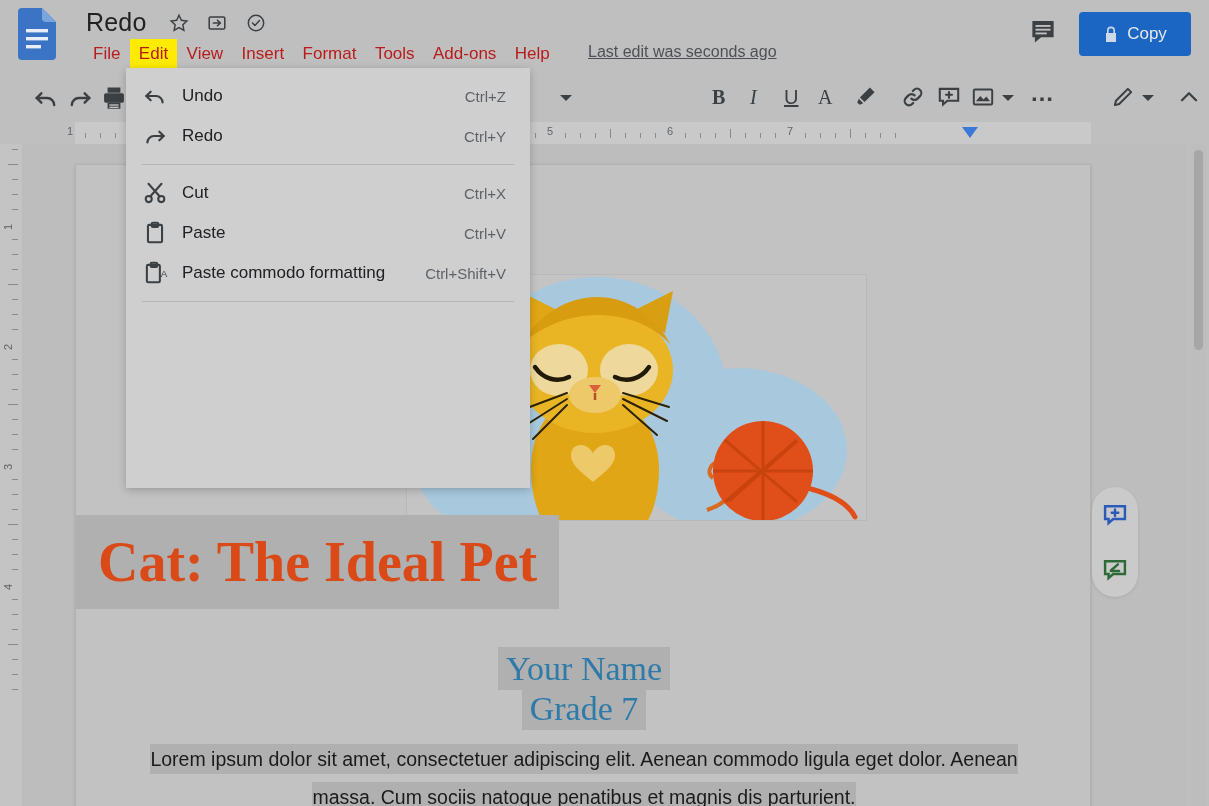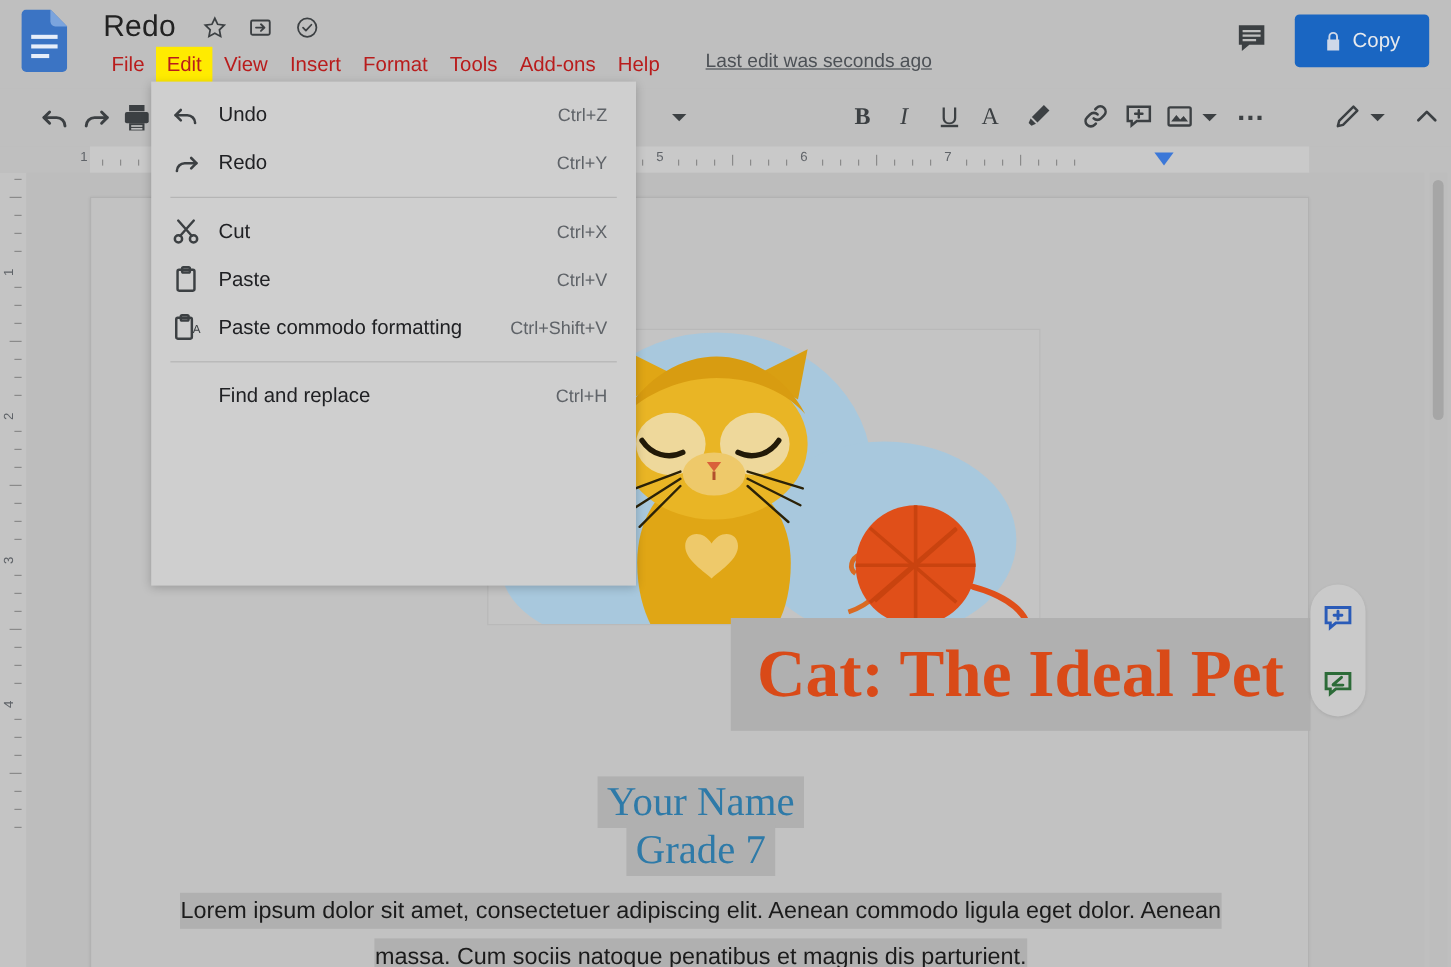--- a/index.html
+++ b/index.html
@@ -93,21 +93,21 @@
     position: absolute; left: 53px; top: 20px; width: 1016px; height: 900px;
     background: #c2c2c2; border: 1px solid #b2b2b2; box-shadow: 0 1px 3px rgba(0,0,0,.12);
   }
 
   .cat-img { position: absolute; left: 330px; top: 109px; width: 461px; height: 247px; overflow: hidden; border: 1px solid #b9b9b9;}
   .cat-img svg { display: block; width: 461px; height: 247px; }
 
   .sel { background: #b0b0b0; }
 
   .doc-title-line {
-    position: absolute; left: 0; top: 365px; width: 1016px; text-align: right;
+    position: absolute; left: 0; top: 365px; width: 1016px; text-align: left;
   }
   .doc-title-line span {
     font-family: "Liberation Serif", serif; font-weight: 700; font-size: 56px;
     color: #d94a18; padding: 16px 22px; line-height: 1.15;
   }
   .doc-sub1 { position: absolute; left: 0; top: 485px; width: 1016px; text-align: center; }
   .doc-sub1 span, .doc-sub2 span {
     font-family: "Liberation Serif", serif; font-size: 34px; color: #2e7aa8; padding: 3px 8px;
   }
   .doc-sub2 { position: absolute; left: 0; top: 525px; width: 1016px; text-align: center; }
@@ -573,20 +573,15 @@
         </svg>
       </span>
       <span class="mlabel">Paste commodo formatting</span>
       <span class="mkey">Ctrl+Shift+V</span>
     </div>
 
 
 
     <div class="msep"></div>
 
-    <div class="mrow">
-      <span class="mico"></span>
-      <span class="mlabel">Find and replace</span>
-      <span class="mkey">Ctrl+H</span>
-    </div>
   </div>
 
 </div>
 
 </body></html>

